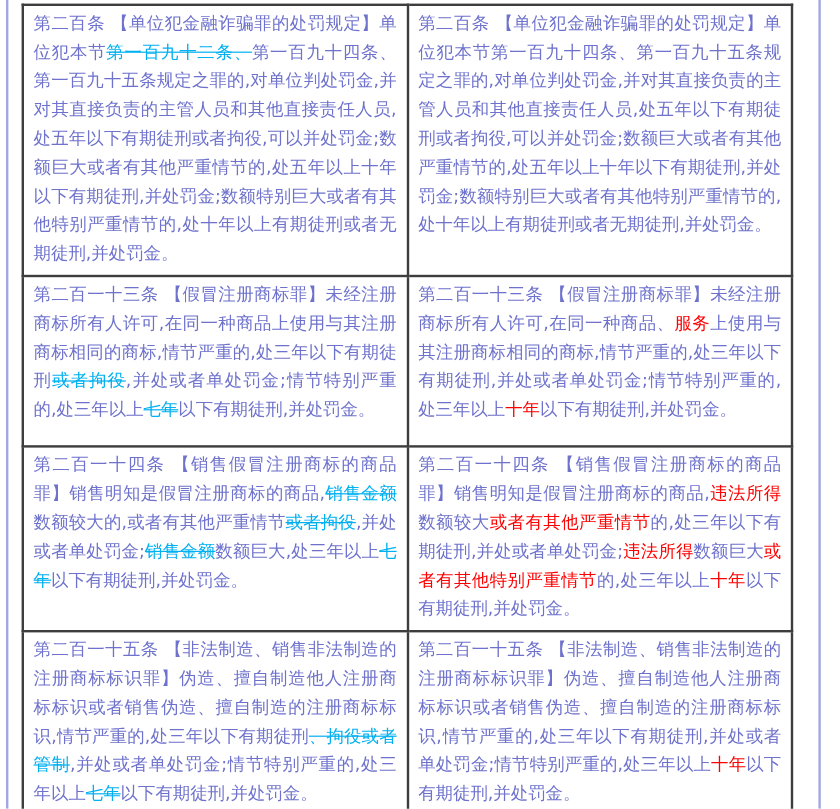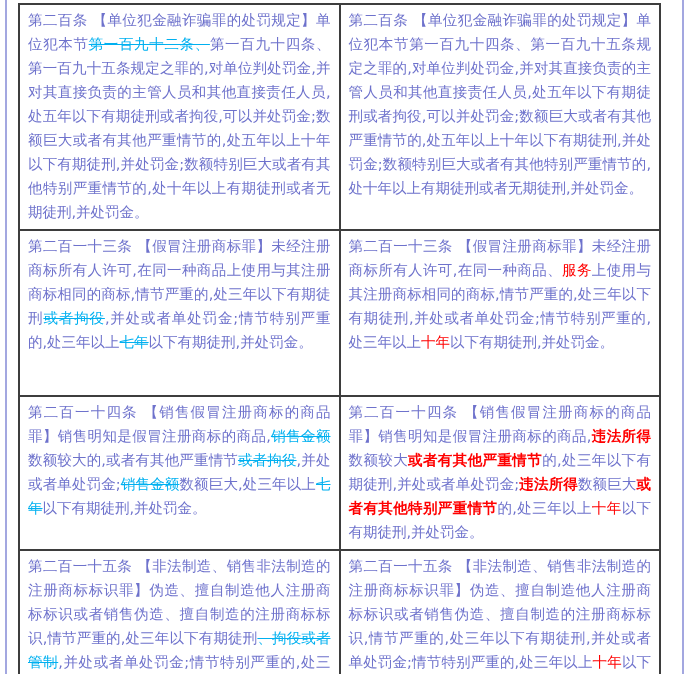--- a/index.html
+++ b/index.html
@@ -46,27 +46,27 @@
     border: 2px solid var(--border);
     vertical-align: top;
     padding: 3px 8px 5px 8px;
     font-size: 14.5px;
     line-height: 24px;
     color: var(--text);
     text-align: justify;
     word-break: break-all;
   }
   tr.row-article-200 td { height: 216px; }
-  tr.row-article-213 td { height: 166px; }
+  tr.row-article-213 td { height: 142px; }
   tr.row-article-214 td { height: 138px; }
   tr.row-article-215 td { height: 142px; }
   .run.normal   { color: var(--text); }
   .run.del      { color: var(--del); text-decoration: line-through; }
   .run.ins      { color: var(--ins); }
-  .run.ins-bold { color: var(--ins); font-weight: bold; }
+  .run.ins-bold { color: var(--ins); font-weight: normal; }
 </style>
 </head>
 <body>
 
 <div class="page">
   <div class="frame-line left-line"></div>
   <div class="frame-line right-line"></div>
 
   <table class="law-table">
     <colgroup>

